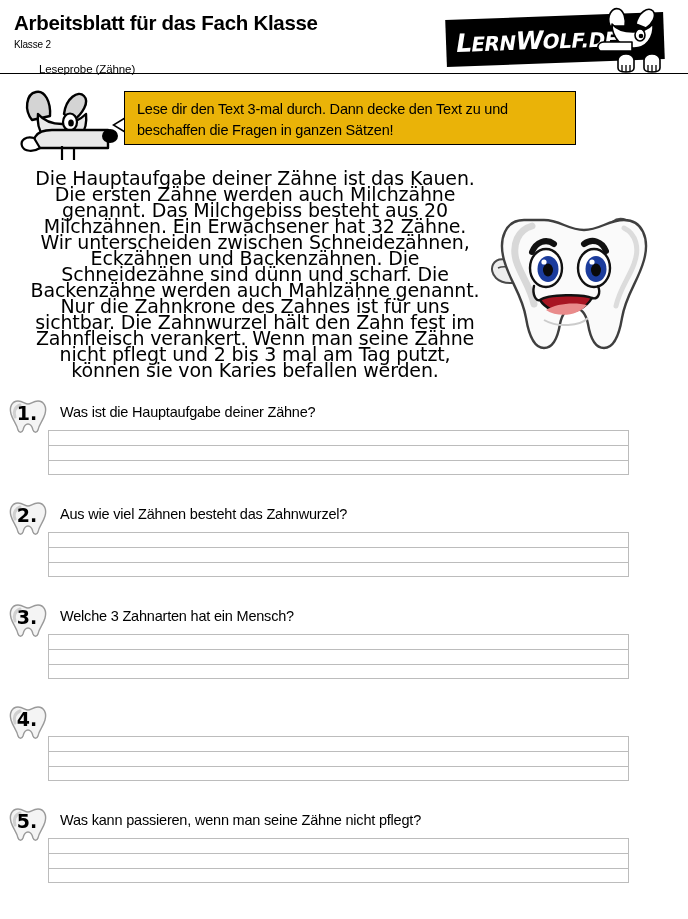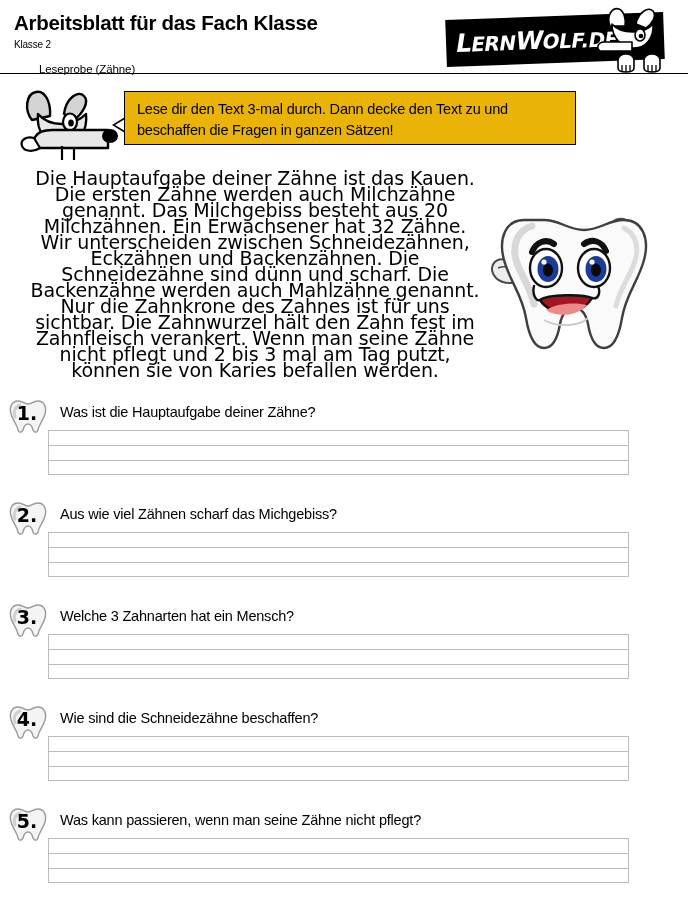--- a/index.html
+++ b/index.html
@@ -344,21 +344,21 @@
     <div class="q-head">
       <div class="q-bullet">
         <svg viewBox="0 0 40 38" width="40" height="38">
           <path d="M10 5 C4 5, 1 11, 3 18 C5 25, 9 28, 10 34 C11 37, 14 37, 15 34 C16 30, 17 28, 20 28
                    C23 28, 24 30, 25 34 C26 37, 29 37, 30 34 C31 28, 35 25, 37 18 C39 11, 36 5, 30 5
                    C25 5, 23 8, 20 8 C17 8, 15 5, 10 5 Z" fill="#f4f4f4" stroke="#9a9a9a" stroke-width="1.4" stroke-linejoin="round"></path>
           <path d="M12 9 C7 11, 5 16, 7 21" fill="none" stroke="#d0d0d0" stroke-width="3" stroke-linecap="round"></path>
         </svg>
         <div class="q-num">2.</div>
       </div>
-      <div class="q-text">Aus wie viel Zähnen scharf das Michgebiss?</div>
+      <div class="q-text">Aus wie viel Zähnen besteht das Zahnwurzel?</div>
     </div>
     <div class="answer-lines">
       <div class="answer-line"></div>
       <div class="answer-line"></div>
       <div class="answer-line"></div>
     </div>
   </div>
 
   <div class="question-block">
     <div class="q-head">
@@ -384,21 +384,20 @@
     <div class="q-head">
       <div class="q-bullet">
         <svg viewBox="0 0 40 38" width="40" height="38">
           <path d="M10 5 C4 5, 1 11, 3 18 C5 25, 9 28, 10 34 C11 37, 14 37, 15 34 C16 30, 17 28, 20 28
                    C23 28, 24 30, 25 34 C26 37, 29 37, 30 34 C31 28, 35 25, 37 18 C39 11, 36 5, 30 5
                    C25 5, 23 8, 20 8 C17 8, 15 5, 10 5 Z" fill="#f4f4f4" stroke="#9a9a9a" stroke-width="1.4" stroke-linejoin="round"></path>
           <path d="M12 9 C7 11, 5 16, 7 21" fill="none" stroke="#d0d0d0" stroke-width="3" stroke-linecap="round"></path>
         </svg>
         <div class="q-num">4.</div>
       </div>
-      <div class="q-text">Wie sind die Schneidezähne beschaffen?</div>
     </div>
     <div class="answer-lines">
       <div class="answer-line"></div>
       <div class="answer-line"></div>
       <div class="answer-line"></div>
     </div>
   </div>
 
   <div class="question-block">
     <div class="q-head">

